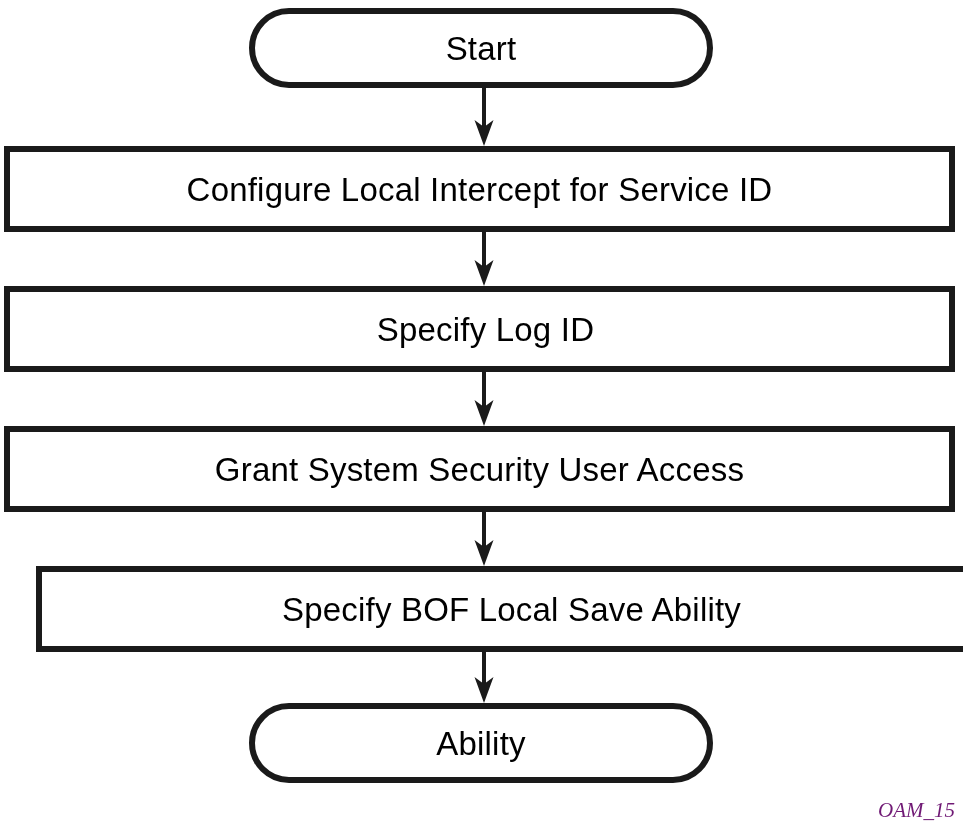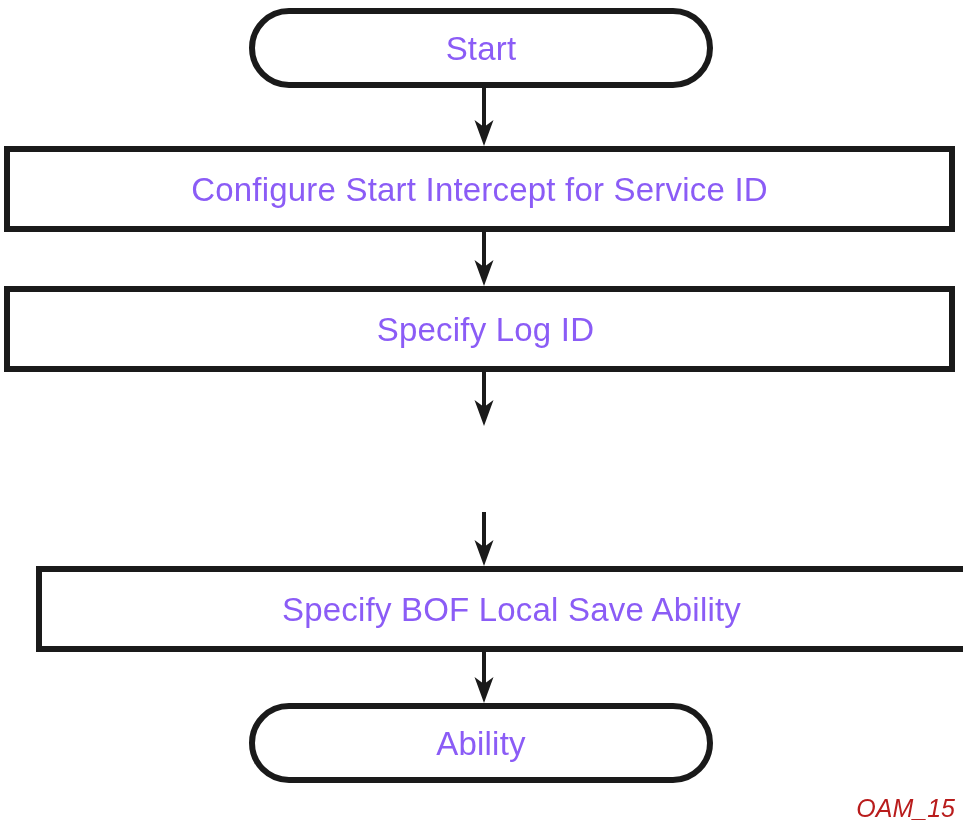--- a/index.html
+++ b/index.html
@@ -30,73 +30,76 @@
   }
   .process {
     border: 6px solid #1a1a1a;
     border-radius: 0;
   }
   .node-label {
     font-size: 33px;
     line-height: 1;
     letter-spacing: 0.2px;
     white-space: nowrap;
-    color: #8b5cf6;
+    color: #000000;
     font-family: "Liberation Sans", sans-serif;
   }
   .connector {
     position: absolute;
   }
   .caption {
     position: absolute;
-    font-family: Liberation Sans, sans-serif;
+    font-family: Liberation Serif, serif;
     font-style: italic;
-    font-size: 25px;
-    color: #b91c1c;
+    font-size: 21px;
+    color: #701a75;
     white-space: nowrap;
   }
 </style>
 </head>
 <body>
 
 <div id="canvas">
 
   <div class="node terminator" style="left:249px; top:8px; width:464px; height:80px;">
     <span class="node-label">Start</span>
   </div>
 
   <div class="connector" style="left:470px; top:88px; width:28px; height:58px;">
     <svg width="28" height="58" viewBox="0 0 28 58">
       <line x1="14" y1="0" x2="14" y2="46" stroke="#1a1a1a" stroke-width="4"></line>
       <path d="M 14 58 L 4.5 32 L 14 39 L 23.5 32 Z" fill="#1a1a1a"></path>
     </svg>
   </div>
 
   <div class="node process" style="left:4px; top:146px; width:951px; height:86px;">
-    <span class="node-label">Configure Start Intercept for Service ID</span>
+    <span class="node-label">Configure Local Intercept for Service ID</span>
   </div>
 
   <div class="connector" style="left:470px; top:232px; width:28px; height:54px;">
     <svg width="28" height="54" viewBox="0 0 28 54">
       <line x1="14" y1="0" x2="14" y2="42" stroke="#1a1a1a" stroke-width="4"></line>
       <path d="M 14 54 L 4.5 28 L 14 35 L 23.5 28 Z" fill="#1a1a1a"></path>
     </svg>
   </div>
 
   <div class="node process" style="left:4px; top:286px; width:951px; height:86px;padding-left:12px;">
     <span class="node-label">Specify Log ID</span>
   </div>
 
   <div class="connector" style="left:470px; top:372px; width:28px; height:54px;">
     <svg width="28" height="54" viewBox="0 0 28 54">
       <line x1="14" y1="0" x2="14" y2="42" stroke="#1a1a1a" stroke-width="4"></line>
       <path d="M 14 54 L 4.5 28 L 14 35 L 23.5 28 Z" fill="#1a1a1a"></path>
     </svg>
   </div>
 
+  <div class="node process" style="left:4px; top:426px; width:951px; height:86px;">
+    <span class="node-label">Grant System Security User Access</span>
+  </div>
 
   <div class="connector" style="left:470px; top:512px; width:28px; height:54px;">
     <svg width="28" height="54" viewBox="0 0 28 54">
       <line x1="14" y1="0" x2="14" y2="42" stroke="#1a1a1a" stroke-width="4"></line>
       <path d="M 14 54 L 4.5 28 L 14 35 L 23.5 28 Z" fill="#1a1a1a"></path>
     </svg>
   </div>
 
   <div class="node process" style="left:4px; top:566px; width:951px; height:86px;margin-left:32px;">
     <span class="node-label">Specify BOF Local Save Ability</span>

